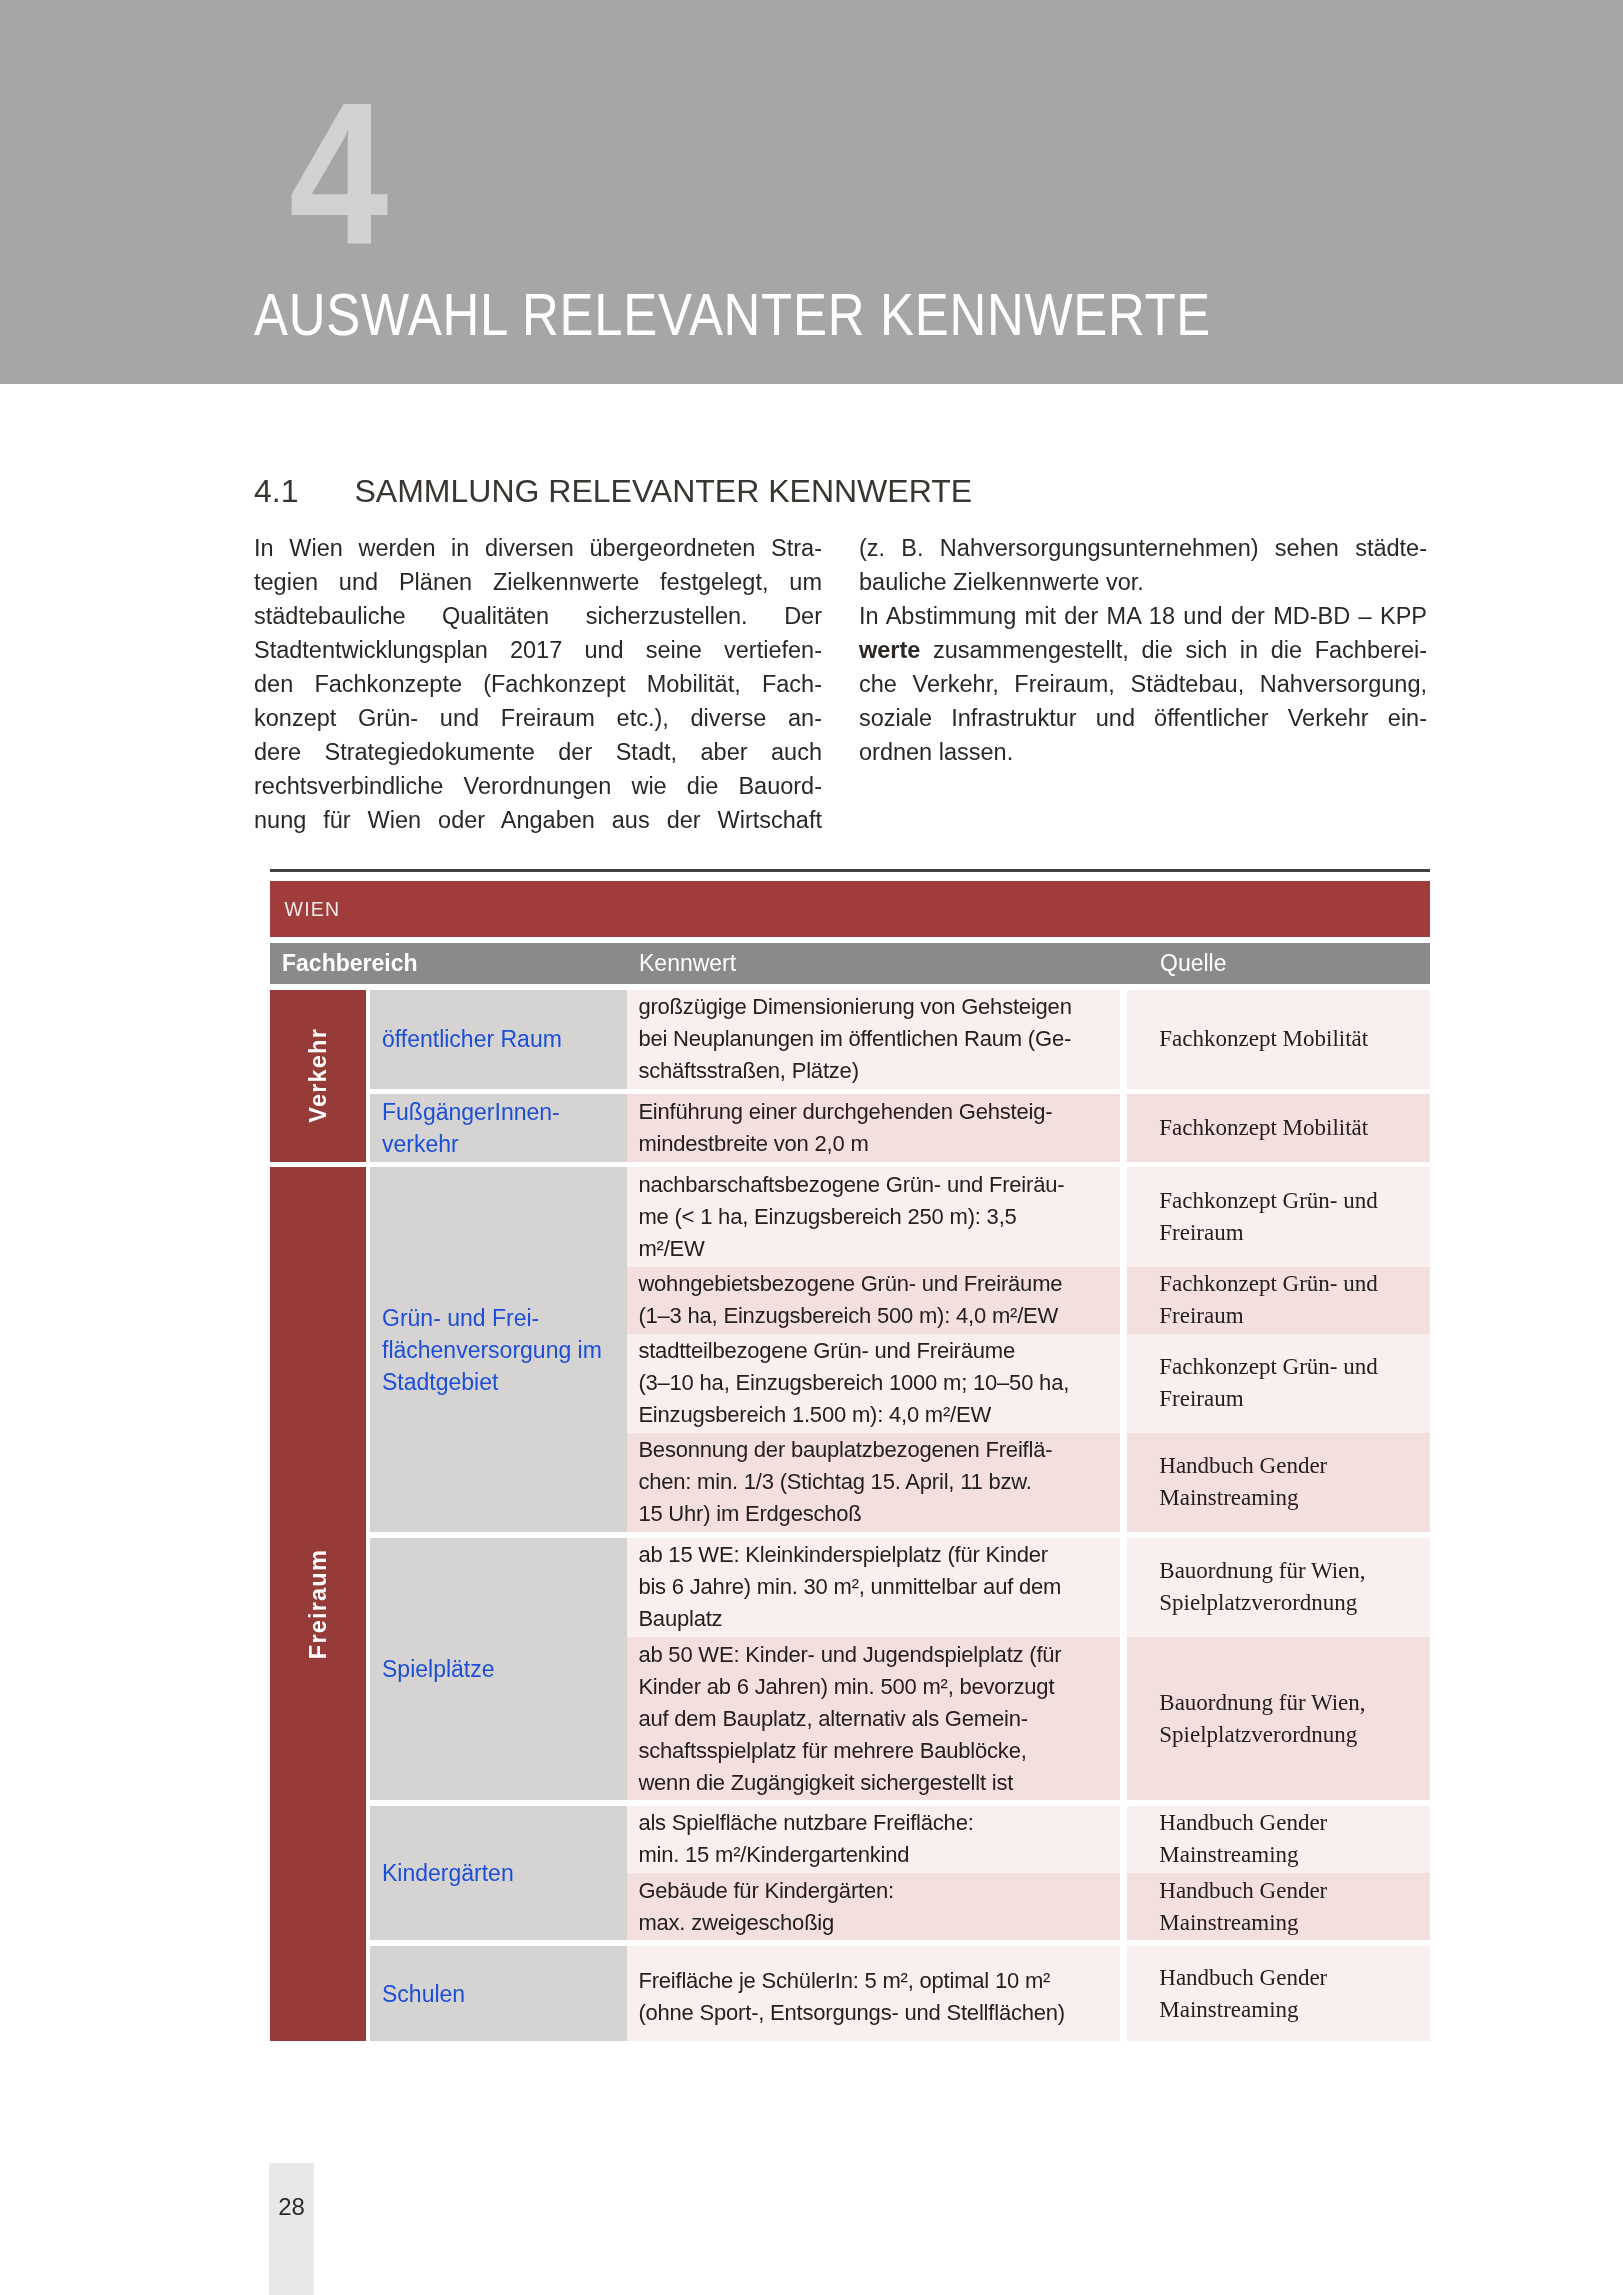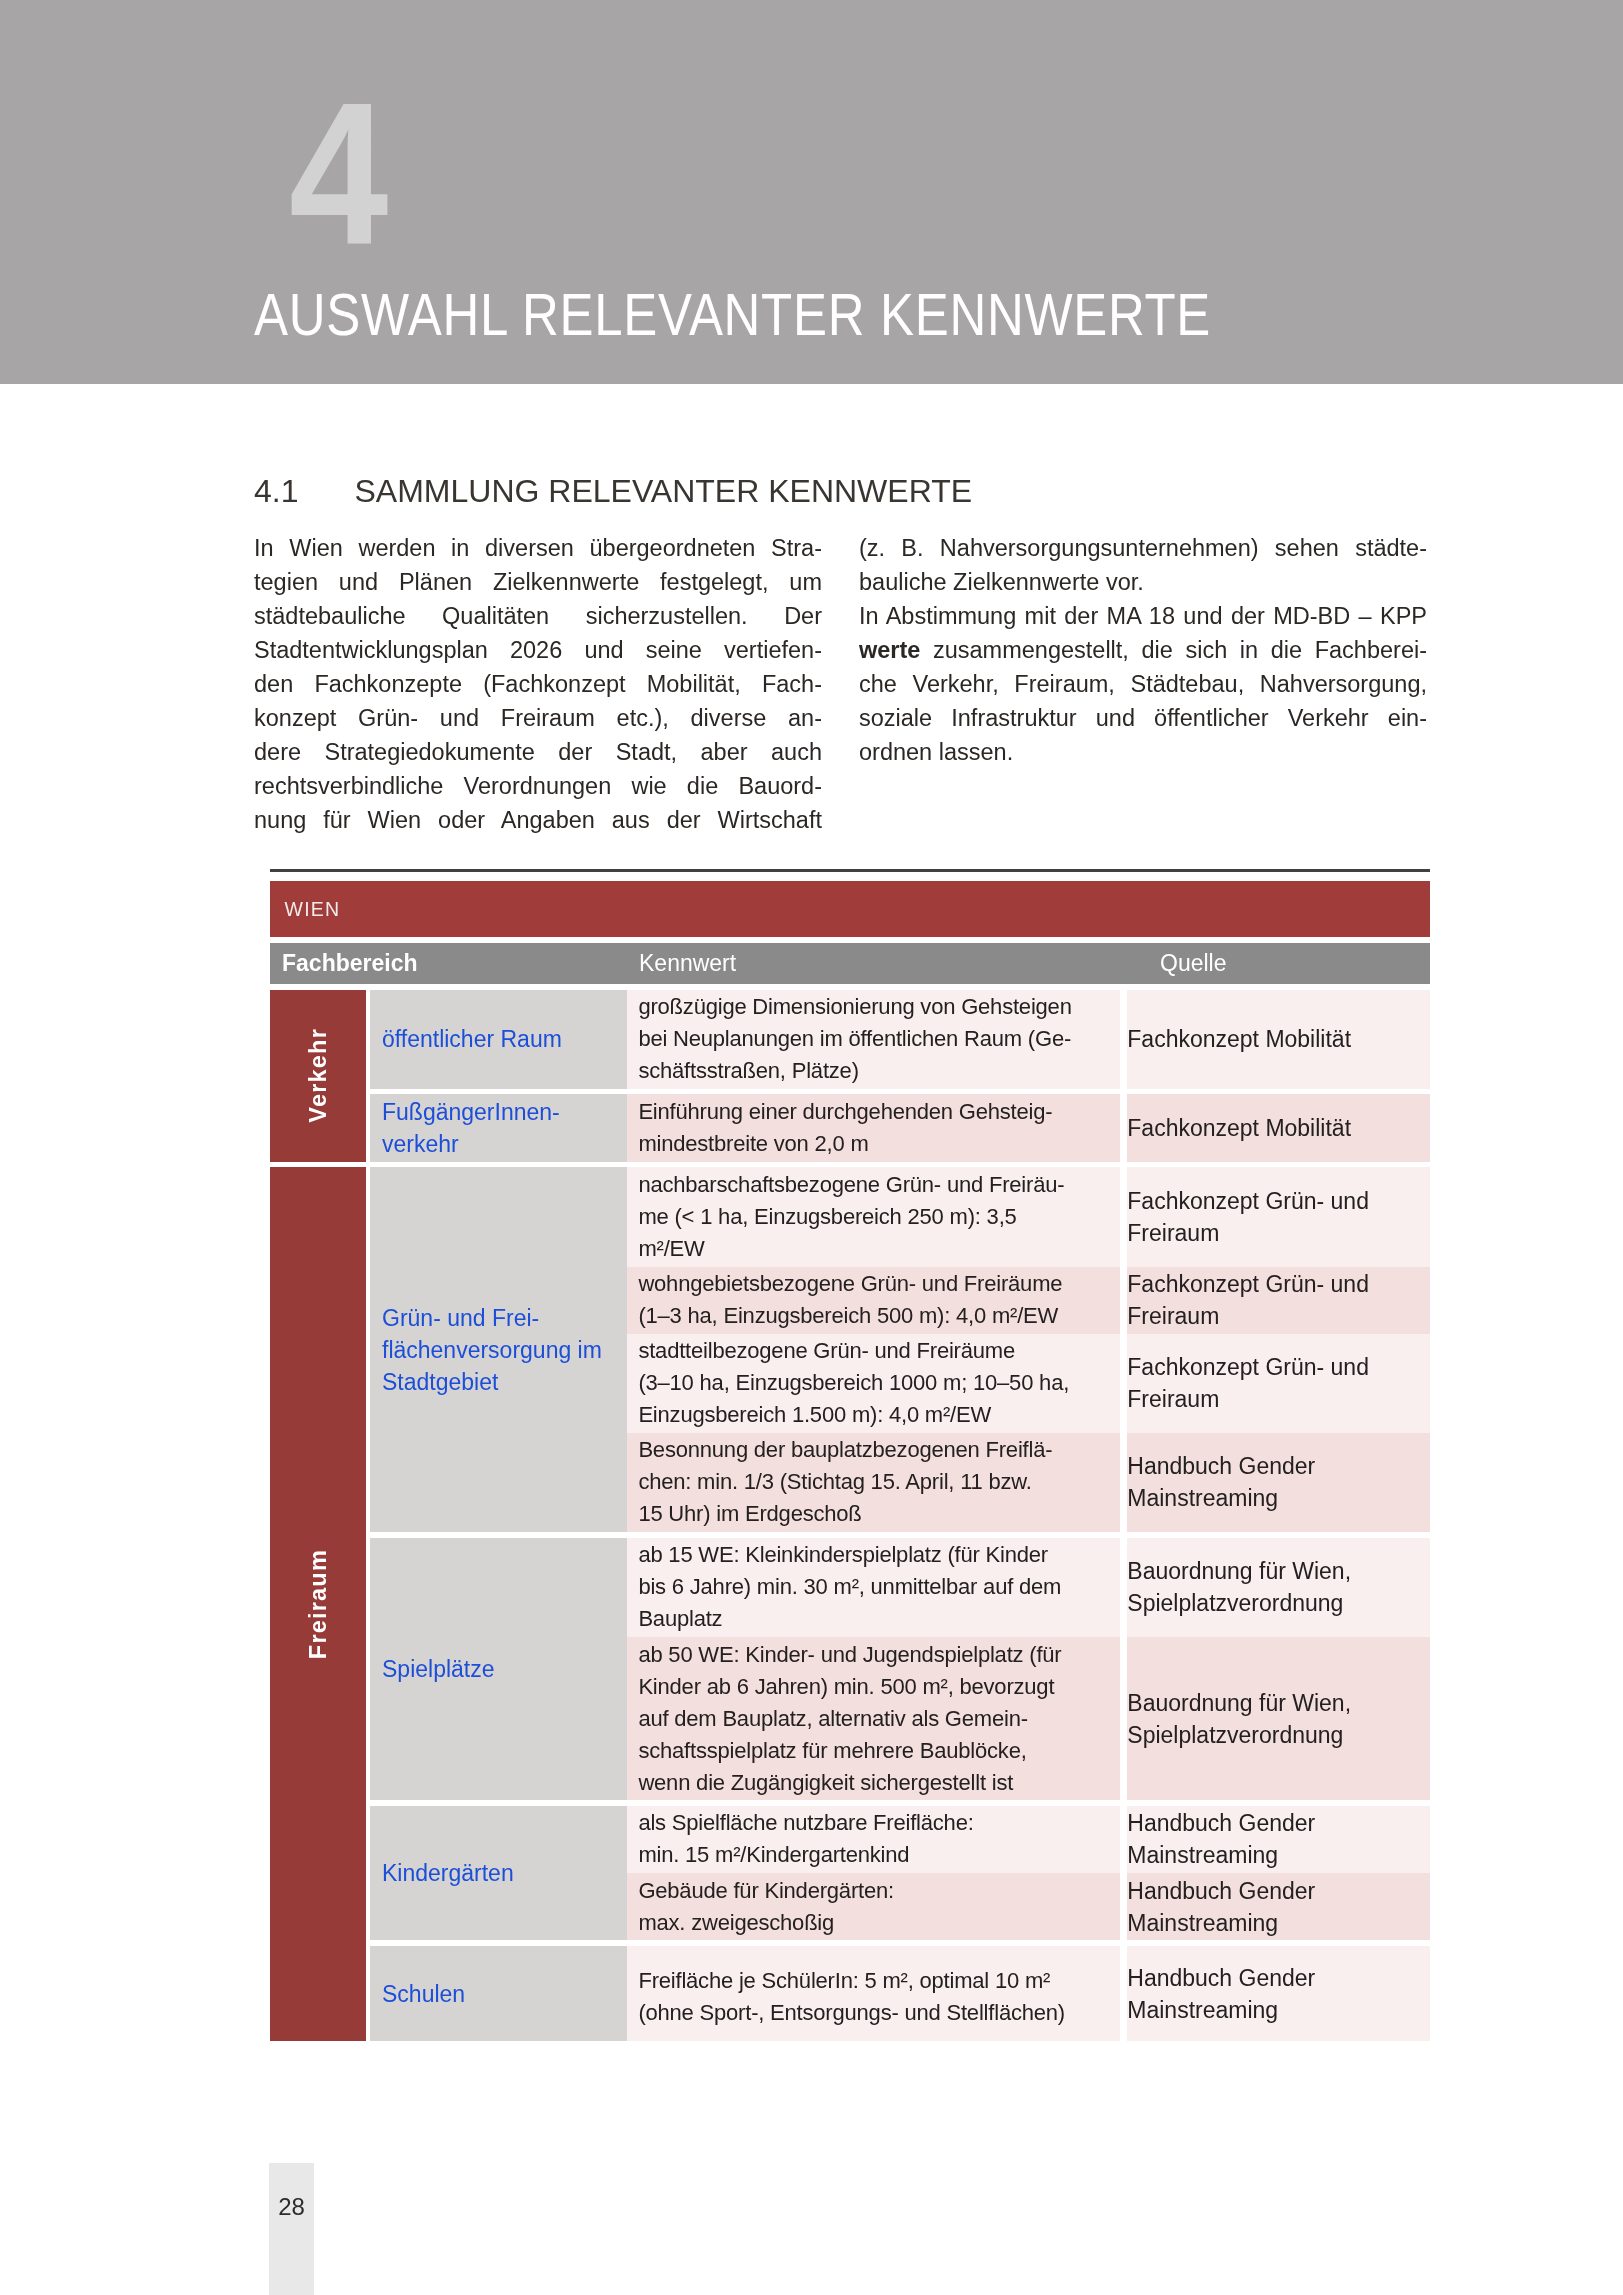--- a/index.html
+++ b/index.html
@@ -48,21 +48,21 @@
   .group{display:flex;}
   .subcat{width:257px;background:var(--subcat-gray,#d5d4d3);display:flex;flex-direction:column;
           justify-content:center;padding-left:12px;box-sizing:border-box;font-size:23px;line-height:32px;
           color:#1d4ed8;}
   .rows{flex:1;display:flex;flex-direction:column;}
   .krow{display:flex;column-gap:7.3px;flex:1;}
   .kcell{width:493px;box-sizing:border-box;padding:1.6px 0 1.6px 11.4px;font-size:22px;line-height:32px;
          letter-spacing:-0.2px;color:#24201f;}
   .kline{white-space:nowrap;}
   .qcell{flex:1;display:flex;align-items:center;box-sizing:border-box;
-         padding-right:6.5px;font-size:23px;line-height:32px;color:#24201f;}
+         padding-left:32px;padding-right:6.5px;font-size:23px;line-height:32px;color:#24201f;font-family:Liberation Serif, serif;}
   .krow.light .kcell,.krow.light .qcell{background:var(--row-light,#f8efee);}
   .krow.dark .kcell,.krow.dark .qcell{background:var(--row-dark,#f2dfde);}
   .tsection:last-child .group:last-child .kcell{padding-top:19.5px;padding-bottom:12px;}
 
   
   .pagestrip{position:absolute;left:269px;top:2163px;width:45px;height:132px;
              background:var(--strip-gray,#e9e8e8);text-align:center;box-sizing:border-box;padding-top:30px;}
   .pagenum{font-size:24px;color:#2b2b2b;}
 </style>
 </head>
@@ -77,21 +77,21 @@
 
   <div class="sechead">
     <span>4.1</span>
     <span>SAMMLUNG RELEVANTER KENNWERTE</span>
   </div>
 
   <div class="col col-left" id="intro-left">
       <div class="introline"><span>In Wien werden in diversen übergeordneten Stra-</span></div>
       <div class="introline"><span>tegien und Plänen Zielkennwerte festgelegt, um</span></div>
       <div class="introline"><span>städtebauliche Qualitäten sicherzustellen. Der</span></div>
-      <div class="introline"><span>Stadtentwicklungsplan 2026 und seine vertiefen-</span></div>
+      <div class="introline"><span>Stadtentwicklungsplan 2017 und seine vertiefen-</span></div>
       <div class="introline"><span>den Fachkonzepte (Fachkonzept Mobilität, Fach-</span></div>
       <div class="introline"><span>konzept Grün- und Freiraum etc.), diverse an-</span></div>
       <div class="introline"><span>dere Strategiedokumente der Stadt, aber auch</span></div>
       <div class="introline"><span>rechtsverbindliche Verordnungen wie die Bauord-</span></div>
       <div class="introline"><span>nung für Wien oder Angaben aus der Wirtschaft</span></div>
     </div>
   <div class="col col-right" id="intro-right">
       <div class="introline"><span>(z. B. Nahversorgungsunternehmen) sehen städte-</span></div>
       <div class="introline end"><span>bauliche Zielkennwerte vor.</span></div>
       <div class="introline"><span>In Abstimmung mit der MA 18 und der MD-BD – KPP</span></div>

